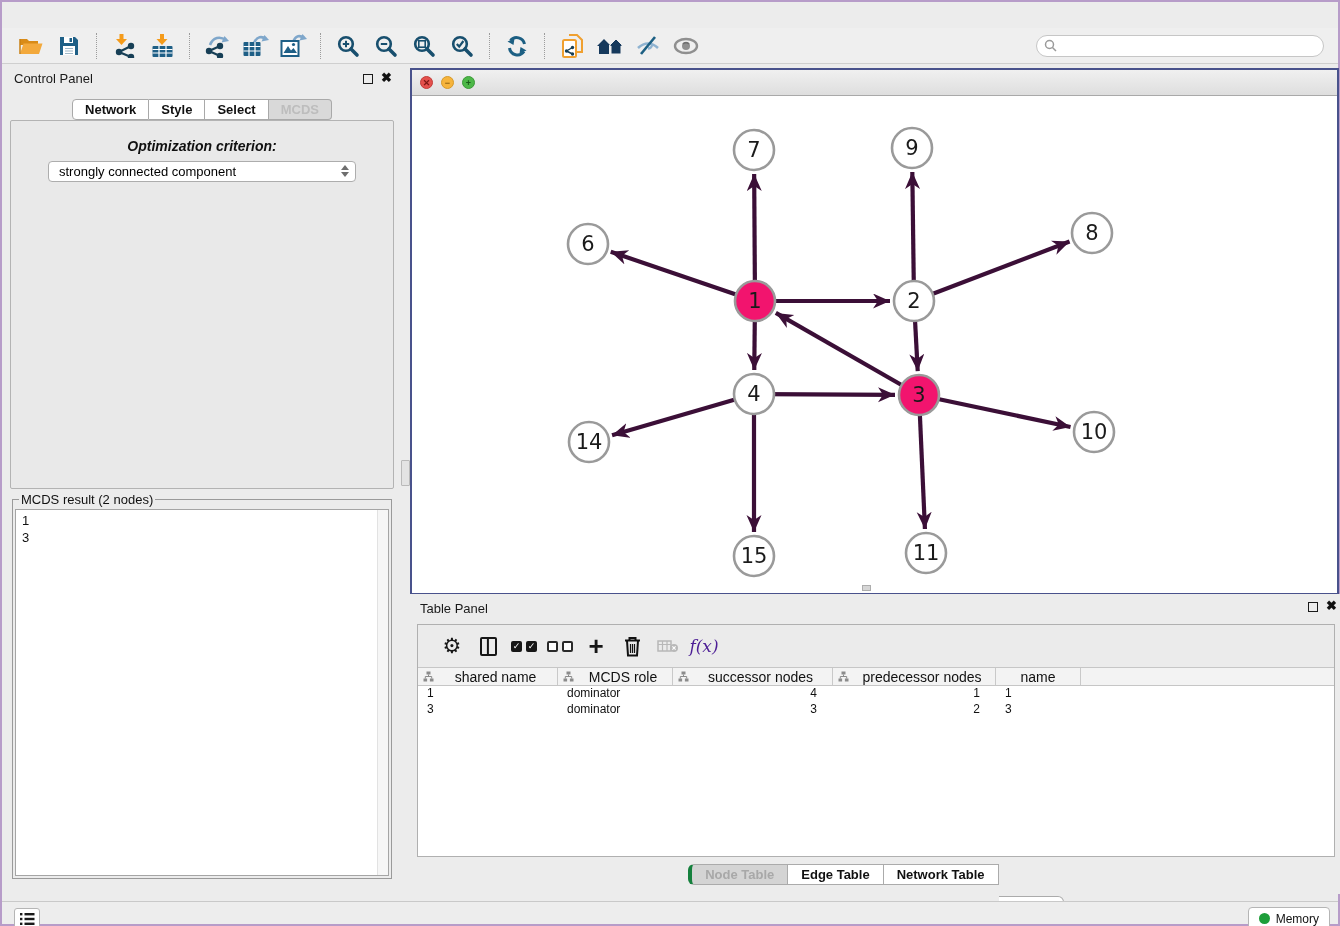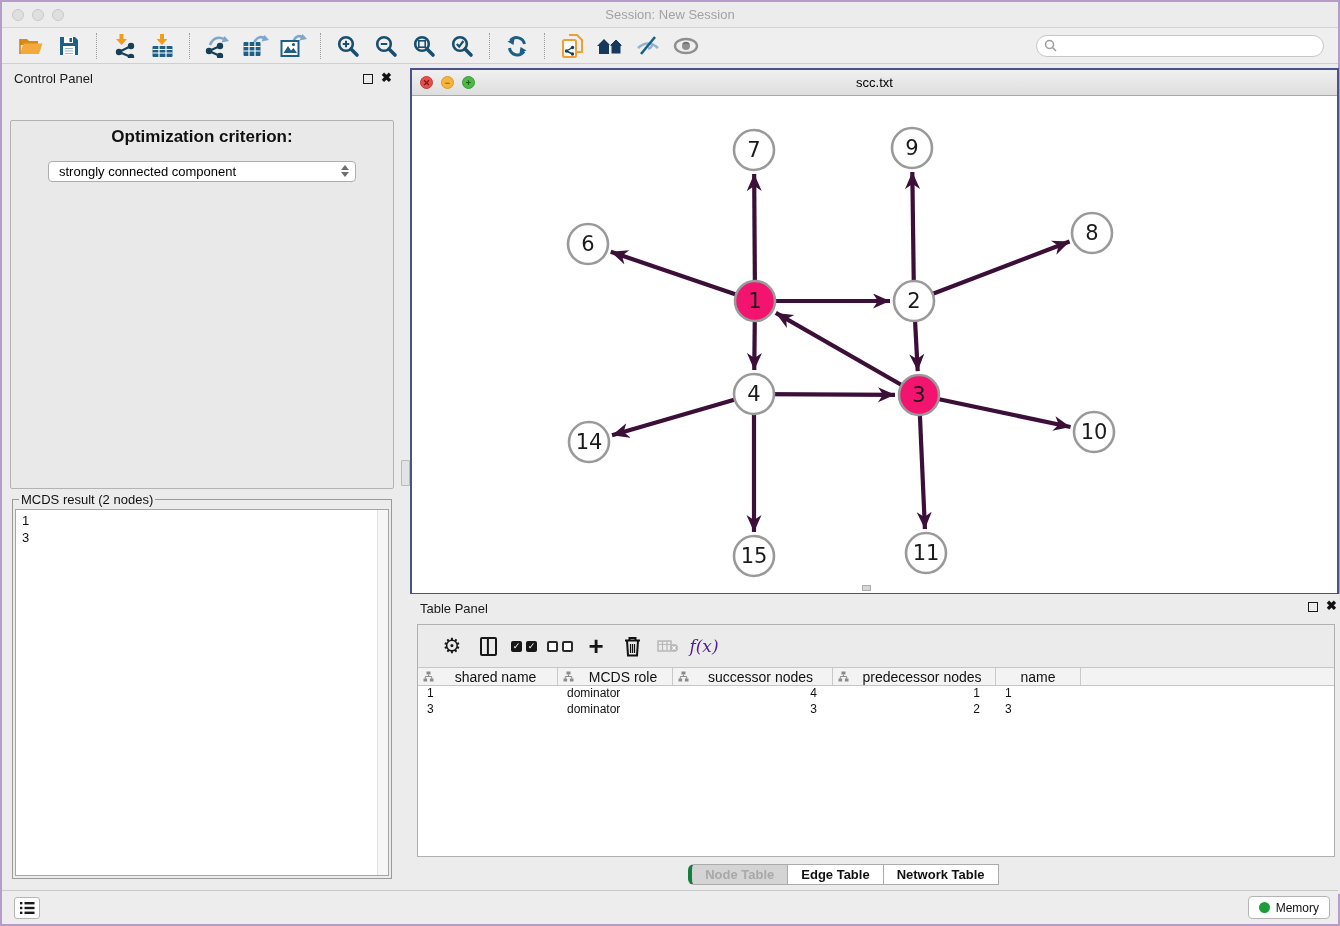--- a/index.html
+++ b/index.html
@@ -23,21 +23,21 @@
   .cp-header { position:absolute; left:0; top:66px; width:400px; height:24px; }
   .cp-header .t { position:absolute; left:12px; top:3px; font-size:13px; color:#1A1A1A; }
   .win-float { position:absolute; top:6px; width:10px; height:10px; border:1.6px solid #1A1A1A; }
   .win-close { position:absolute; top:3px; font-size:13px; font-weight:bold; color:#111; line-height:14px; }
   .cp-tabs { position:absolute; left:0; top:97px; width:400px; display:flex; justify-content:center; }
   .tab { font-size:13px; font-weight:bold; padding:2px 12px; background:#fff; border:1px solid #A9A9A9; border-left:none; color:#111; height:21px; }
   .tab:first-child { border-left:1px solid #A9A9A9; border-radius:4px 0 0 4px; }
   .tab:last-child { border-radius:0 4px 4px 0; }
   .tab.active { background:#D9D9D9; color:#BDBDBD; }
   .cp-content { position:absolute; left:8px; top:118px; width:384px; height:369px; background:#E9E9E9; border:1px solid #B3B3B3; border-radius:2px; }
-  .opt-label { margin-top:6px; text-align:center; font-size:17px; font-weight:bold; color:#111; }
+  .opt-label { margin-top:17px; text-align:center; font-size:14px; font-weight:bold; color:#111;font-style:italic; }
   .dropdown { position:absolute; left:37px; top:40px; width:308px; height:21px; background:#fff; border:1px solid #ADADAD; border-radius:4px; font-size:13px; display:flex; align-items:center; padding-left:10px; }
   .dd-stepper { position:absolute; right:6px; top:3px; display:flex; flex-direction:column; gap:2px; }
   .dd-stepper i { width:0; height:0; border-left:4px solid transparent; border-right:4px solid transparent; }
   .dd-up { border-bottom:5px solid #6E6E6E; }
   .dd-down { border-top:5px solid #6E6E6E; }
   .cp-buttons { position:absolute; left:0; top:73px; width:100%; display:flex; justify-content:center; gap:13px; }
   .btn { height:22px; background:#fff; border:1px solid #ADADAD; border-radius:4px; font-size:13px; font-weight:bold; color:#111; padding:0 16px; font-family:"Liberation Sans",sans-serif; }
   fieldset.result { position:absolute; left:10px; top:490px; width:380px; height:387px; border:1px solid #9A9A9A; padding:2px; background:#ECECEC; }
   fieldset.result legend { font-size:13px; color:#111; margin-left:4px; padding:0 2px; }
   .result-inner { position:relative; width:100%; height:100%; background:#fff; border:1px solid #A5A5A5; font-size:13px; color:#111; }
@@ -77,37 +77,31 @@
   .tp-col .tree { margin-left:5px; }
   .tp-row { display:flex; height:16px; font-size:12px; color:#111; }
   .tp-cell { overflow:hidden; white-space:nowrap; }
   .tp-tabs { position:absolute; left:0; top:270px; width:100%; display:flex; justify-content:center; }
   .tab2 { font-size:13px; font-weight:bold; padding:2px 13px; background:#fff; border:1px solid #ABABAB; border-left:none; color:#111; height:21px; }
   .tab2:first-child { border-left:4px solid #15803d; border-radius:6px 0 0 6px; }
   .tab2:last-child { border-radius:0 6px 6px 0;margin-top:32px; }
   .tab2.active { background:#D4D4D4; color:#A8A8A8; }
 
   
-  .statusbar { position:absolute; left:0; right:0; bottom:0; height:34px; background:#EDEDED; border-top:1px solid #C9C9C9; }
+  .statusbar { position:absolute; left:0; right:0; bottom:0; height:23px; background:#EDEDED; border-top:1px solid #C9C9C9; }
   .list-btn { position:absolute; left:12px; top:6px; width:26px; height:22px; background:#fff; border:1px solid #B5B5B5; border-radius:3px; display:flex; align-items:center; justify-content:center; }
   .mem-btn { position:absolute; right:8px; top:5px; height:23px; background:#fff; border:1px solid #B5B5B5; border-radius:4px; display:flex; align-items:center; gap:6px; padding:0 10px; font-size:12px; color:#111; }
   .mem-dot { width:11px; height:11px; border-radius:50%; background:#1E9E3A; }
   svg { display:block; }
 </style>
 </head>
 <body>
 
 <div id="app">
 
-  <div class="titlebar">
-    <span class="tl-dot" style="left:10px"></span>
-    <span class="tl-dot" style="left:30px"></span>
-    <span class="tl-dot" style="left:50px"></span>
-    <div class="title">Session: New Session</div>
-  </div>
 
   <div class="toolbar">
     <span class="tb-icon ic">
         <svg width="26" height="22" viewBox="0 0 26 22">
           <path d="M2 4 h7 l2 2 h9 v4 H2z" fill="#D98B17"></path>
           <path d="M2 19 L5.5 8.5 h19 L21 19z" fill="#F3A93C"></path>
           <path d="M2 4 v15" stroke="#C87F12" stroke-width="1.5"></path>
         </svg>
       </span>
     <span class="tb-icon ic">
@@ -248,20 +242,26 @@
         </svg>
       <input type="text" placeholder="" style="">
     </span>
   </div>
 
   <div class="cp-header">
     <span class="t">Control Panel</span>
     <span class="win-float" style="left:361px"></span>
     <span class="win-close" style="left:379px">✖</span>
   </div>
+  <div class="cp-tabs" id="cp-tabs">
+      <div class="tab">Network</div>
+      <div class="tab">Style</div>
+      <div class="tab">Select</div>
+      <div class="tab active">MCDS</div>
+    </div>
   <div class="cp-content">
     <div class="opt-label">Optimization criterion:</div>
     <div class="dropdown">
       <span>strongly connected component</span>
       <span class="dd-stepper">
           <i class="dd-up"></i>
           <i class="dd-down"></i>
         </span>
     </div>
   </div>
@@ -275,21 +275,20 @@
       <div class="result-scroll"></div>
     </div>
   </fieldset>
   <div class="splitter-grip"></div>
 
   <div class="net-frame">
     <div class="net-titlebar">
       <span class="light red">✕</span>
       <span class="light yellow">−</span>
       <span class="light green">+</span>
-      <div class="title">scc.txt</div>
     </div>
     <div class="net-canvas" id="net-canvas">
         <svg width="925" height="497" viewBox="0 0 925 497">
           <defs>
             <marker id="arrow" markerUnits="userSpaceOnUse" markerWidth="20" markerHeight="17" refX="17" refY="7.5" orient="auto">
               <path d="M0,0 L17,7.5 L0,15 L5,7.5 Z" fill="#3B0F37"></path>
             </marker>
           </defs>
           <line x1="343" y1="205" x2="198.71341079899636" y2="155.75248153019635" stroke="#3B0F37" stroke-width="4.2" marker-end="url(#arrow)"></line>
           <line x1="343" y1="205" x2="342.15893691208345" y2="77.99947372460441" stroke="#3B0F37" stroke-width="4.2" marker-end="url(#arrow)"></line>

